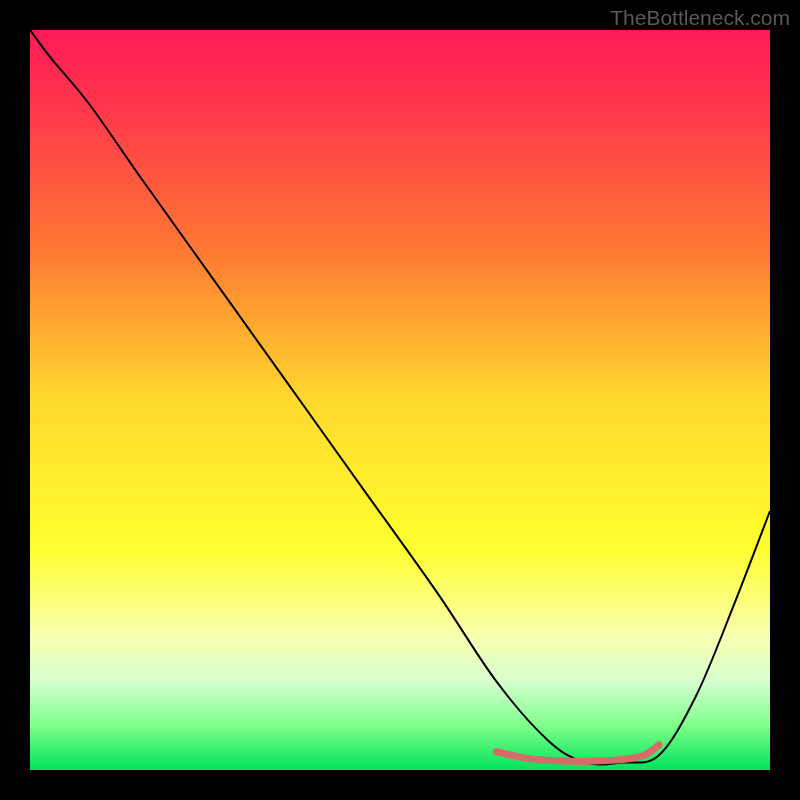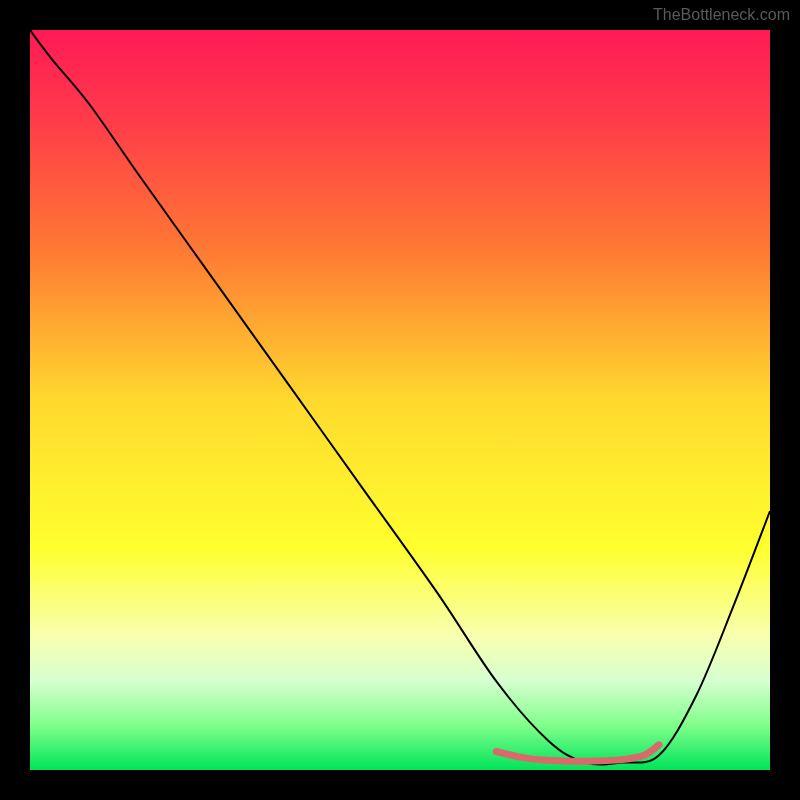--- a/index.html
+++ b/index.html
@@ -9,21 +9,21 @@
     height: 800px;
     background: #000;
     position: relative;
     font-family: Arial, sans-serif;
   }
   .watermark {
     position: absolute;
     top: 6px;
     right: 10px;
     color: #5a5a5a;
-    font-size: 16px;
+    font-size: 21px;
     font-weight: 500;
     z-index: 10;
   }
   .plot-frame {
     position: absolute;
     left: 30px;
     top: 30px;
     width: 740px;
     height: 740px;
     background: #000;

